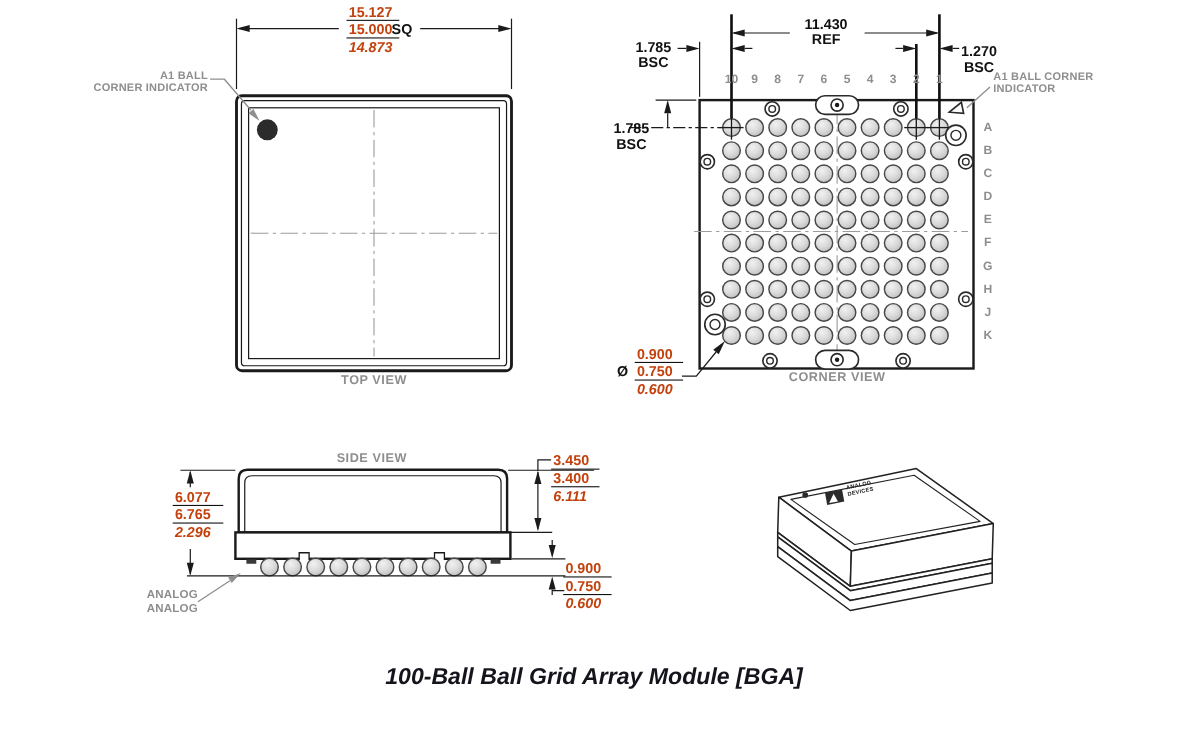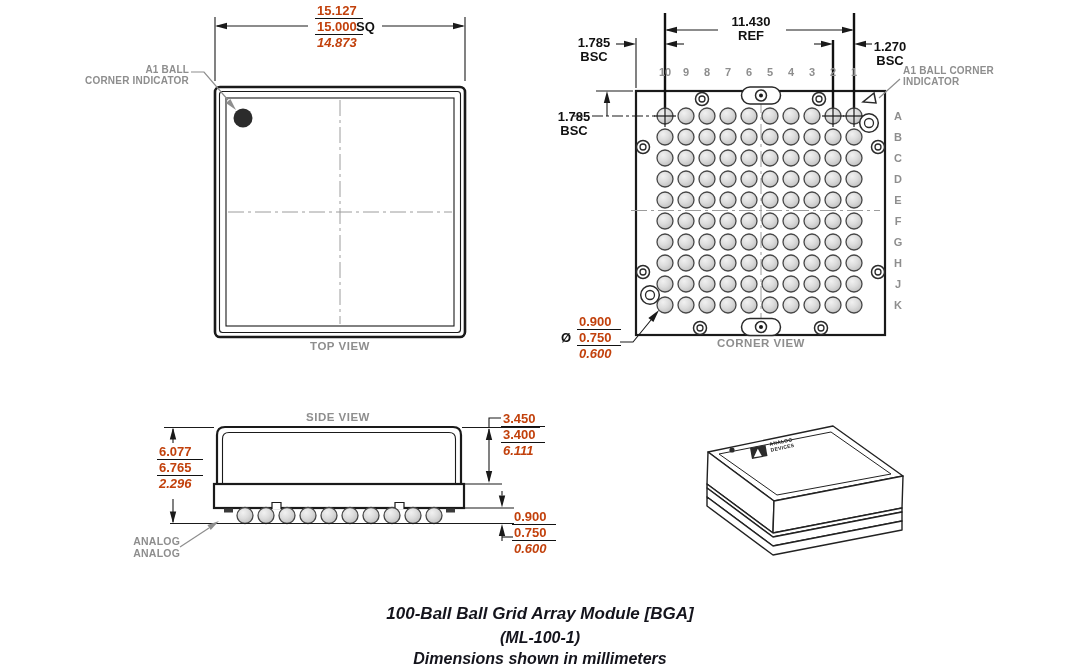--- a/index.html
+++ b/index.html
@@ -12,21 +12,21 @@
   .dim2{position:absolute;font:bold 13px/14px "Liberation Sans",sans-serif;color:#111;text-align:center;}
   .dim-suffix{position:absolute;font:bold 13px/15px "Liberation Sans",sans-serif;color:#111;}
   .glabel2{position:absolute;font:bold 10px/11px "Liberation Sans",sans-serif;color:#8e8e8e;letter-spacing:.2px;}
   .vlabel{position:absolute;font:bold 11.5px/13px "Liberation Sans",sans-serif;color:#8e8e8e;
           letter-spacing:.5px;text-align:center;}
   .axis-label{position:absolute;font:bold 11px/12px "Liberation Sans",sans-serif;color:#8e8e8e;text-align:center;}
   .logo-text{position:absolute;font:bold 5px/5.5px "Liberation Sans",sans-serif;color:#222;
              letter-spacing:.3px;transform:rotate(-12deg);transform-origin:left top;}
   .title-line{position:absolute;left:0;width:100%;text-align:center;color:#14141c;
               font-style:italic;font-weight:700;}
-  .t1{top:604px;font-size:17px;}
+  .t1{top:604px;font-size:21px;}
   .t2{top:629px;font-size:16px;}
   .t3{top:650px;font-size:16px;}
   
   .thin{stroke:#1a1a1a;stroke-width:1.1;fill:none}
   .heavy{stroke:#111;stroke-width:2.4;fill:none}
   .cl{stroke:#9c9c9c;stroke-width:1;fill:none;stroke-dasharray:16 4 3 4}
   .dashref{stroke:#1a1a1a;stroke-width:1.1;fill:none;stroke-dasharray:11 3 3 3}
   .outline2{fill:#fff;stroke:#1a1a1a;stroke-width:2.6}
   .outline2b{fill:#fff;stroke:#1a1a1a;stroke-width:2.2}
   .outline1{fill:none;stroke:#1a1a1a;stroke-width:1.1}
@@ -403,16 +403,14 @@
   <div>ANALOG</div>
   <div>ANALOG</div>
 </div>
 
 <div class="logo-text" style="left:769px;top:442px">
   <div>ANALOG</div>
   <div>DEVICES</div>
 </div>
 
 <div class="title-line t1">100-Ball Ball Grid Array Module [BGA]</div>
-<div class="title-line t2">(ML-100-1)</div>
-<div class="title-line t3">Dimensions shown in millimeters</div>
 
 </div>
 
 </body></html>

